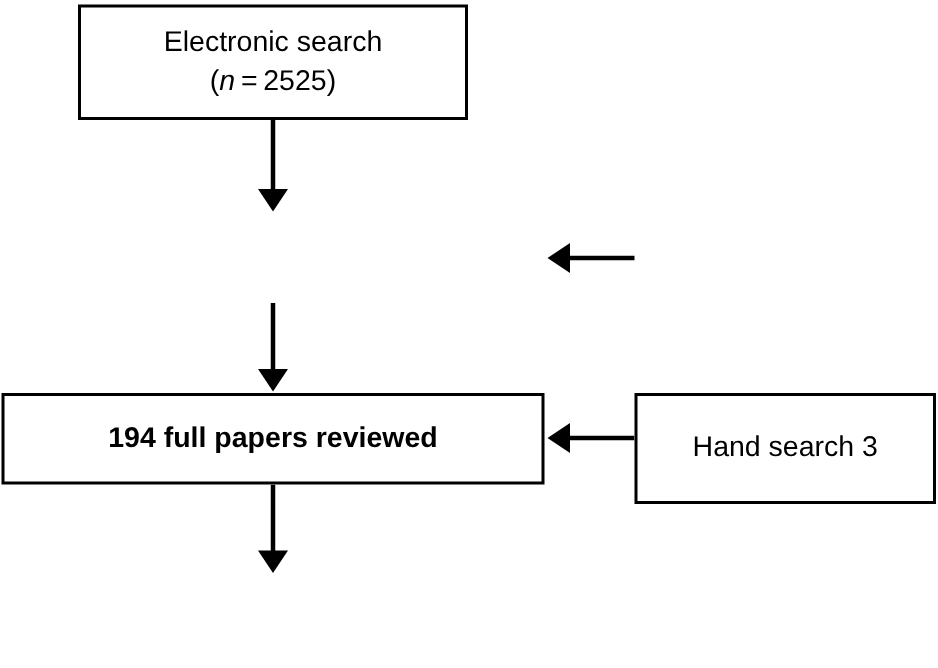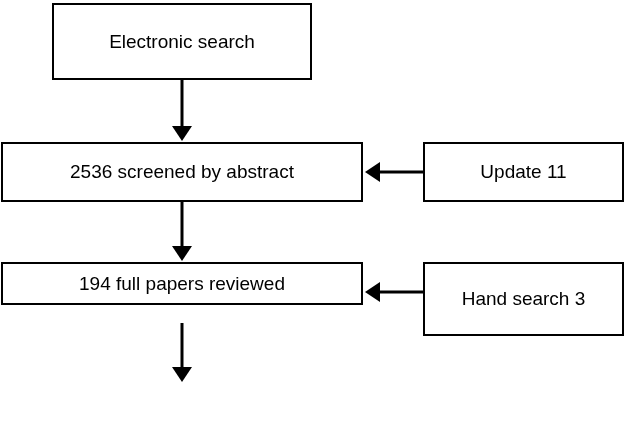--- a/index.html
+++ b/index.html
@@ -26,21 +26,21 @@
     align-items: center;
     justify-content: center;
     text-align: right;
     font-size: 19px;
     line-height: 26px;
     white-space: nowrap;
   }
   #n-electronic { left: 52px;  top: 3px;   width: 260px; height: 77px; }
   #n-screened   { left: 1px;   top: 142px; width: 362px; height: 60px; }
   #n-update     { left: 423px; top: 142px; width: 201px; height: 60px; }
-  #n-full       { left: 1px;   top: 262px; width: 362px; height: 43px; }
+  #n-full       { left: 1px;   top: 262px; width: 362px; height: 61px; font-weight: bold; }
   #n-hand       { left: 423px; top: 262px; width: 201px; height: 74px; }
   #n-inclusion  { left: 1px;   top: 383px; width: 360px; height: 60px; }
   .arrows {
     position: absolute;
     left: 0; top: 0;
     width: 625px;
     height: 445px;
     pointer-events: none;
   }
   .arrows line    { stroke: var(--line, #000000); stroke-width: 3; }
@@ -65,29 +65,24 @@
 
     <line x1="423" y1="172" x2="380" y2="172"></line>
     <polygon points="365,172 380,162 380,182"></polygon>
 
     <line x1="423" y1="292" x2="380" y2="292"></line>
     <polygon points="365,292 380,282 380,302"></polygon>
   </svg>
 
   <div class="node" id="n-electronic">
     <span>Electronic search</span>
+    <span><span>(</span><span class="var-n">n</span><span> = 2525)</span></span>
   </div>
 
-  <div class="node" id="n-screened">
-    <span>2536 screened by abstract</span>
-  </div>
 
-  <div class="node" id="n-update">
-    <span>Update 11</span>
-  </div>
 
   <div class="node" id="n-full">
     <span>194 full papers reviewed</span>
   </div>
 
   <div class="node" id="n-hand">
     <span>Hand search 3</span>
   </div>
 
 

